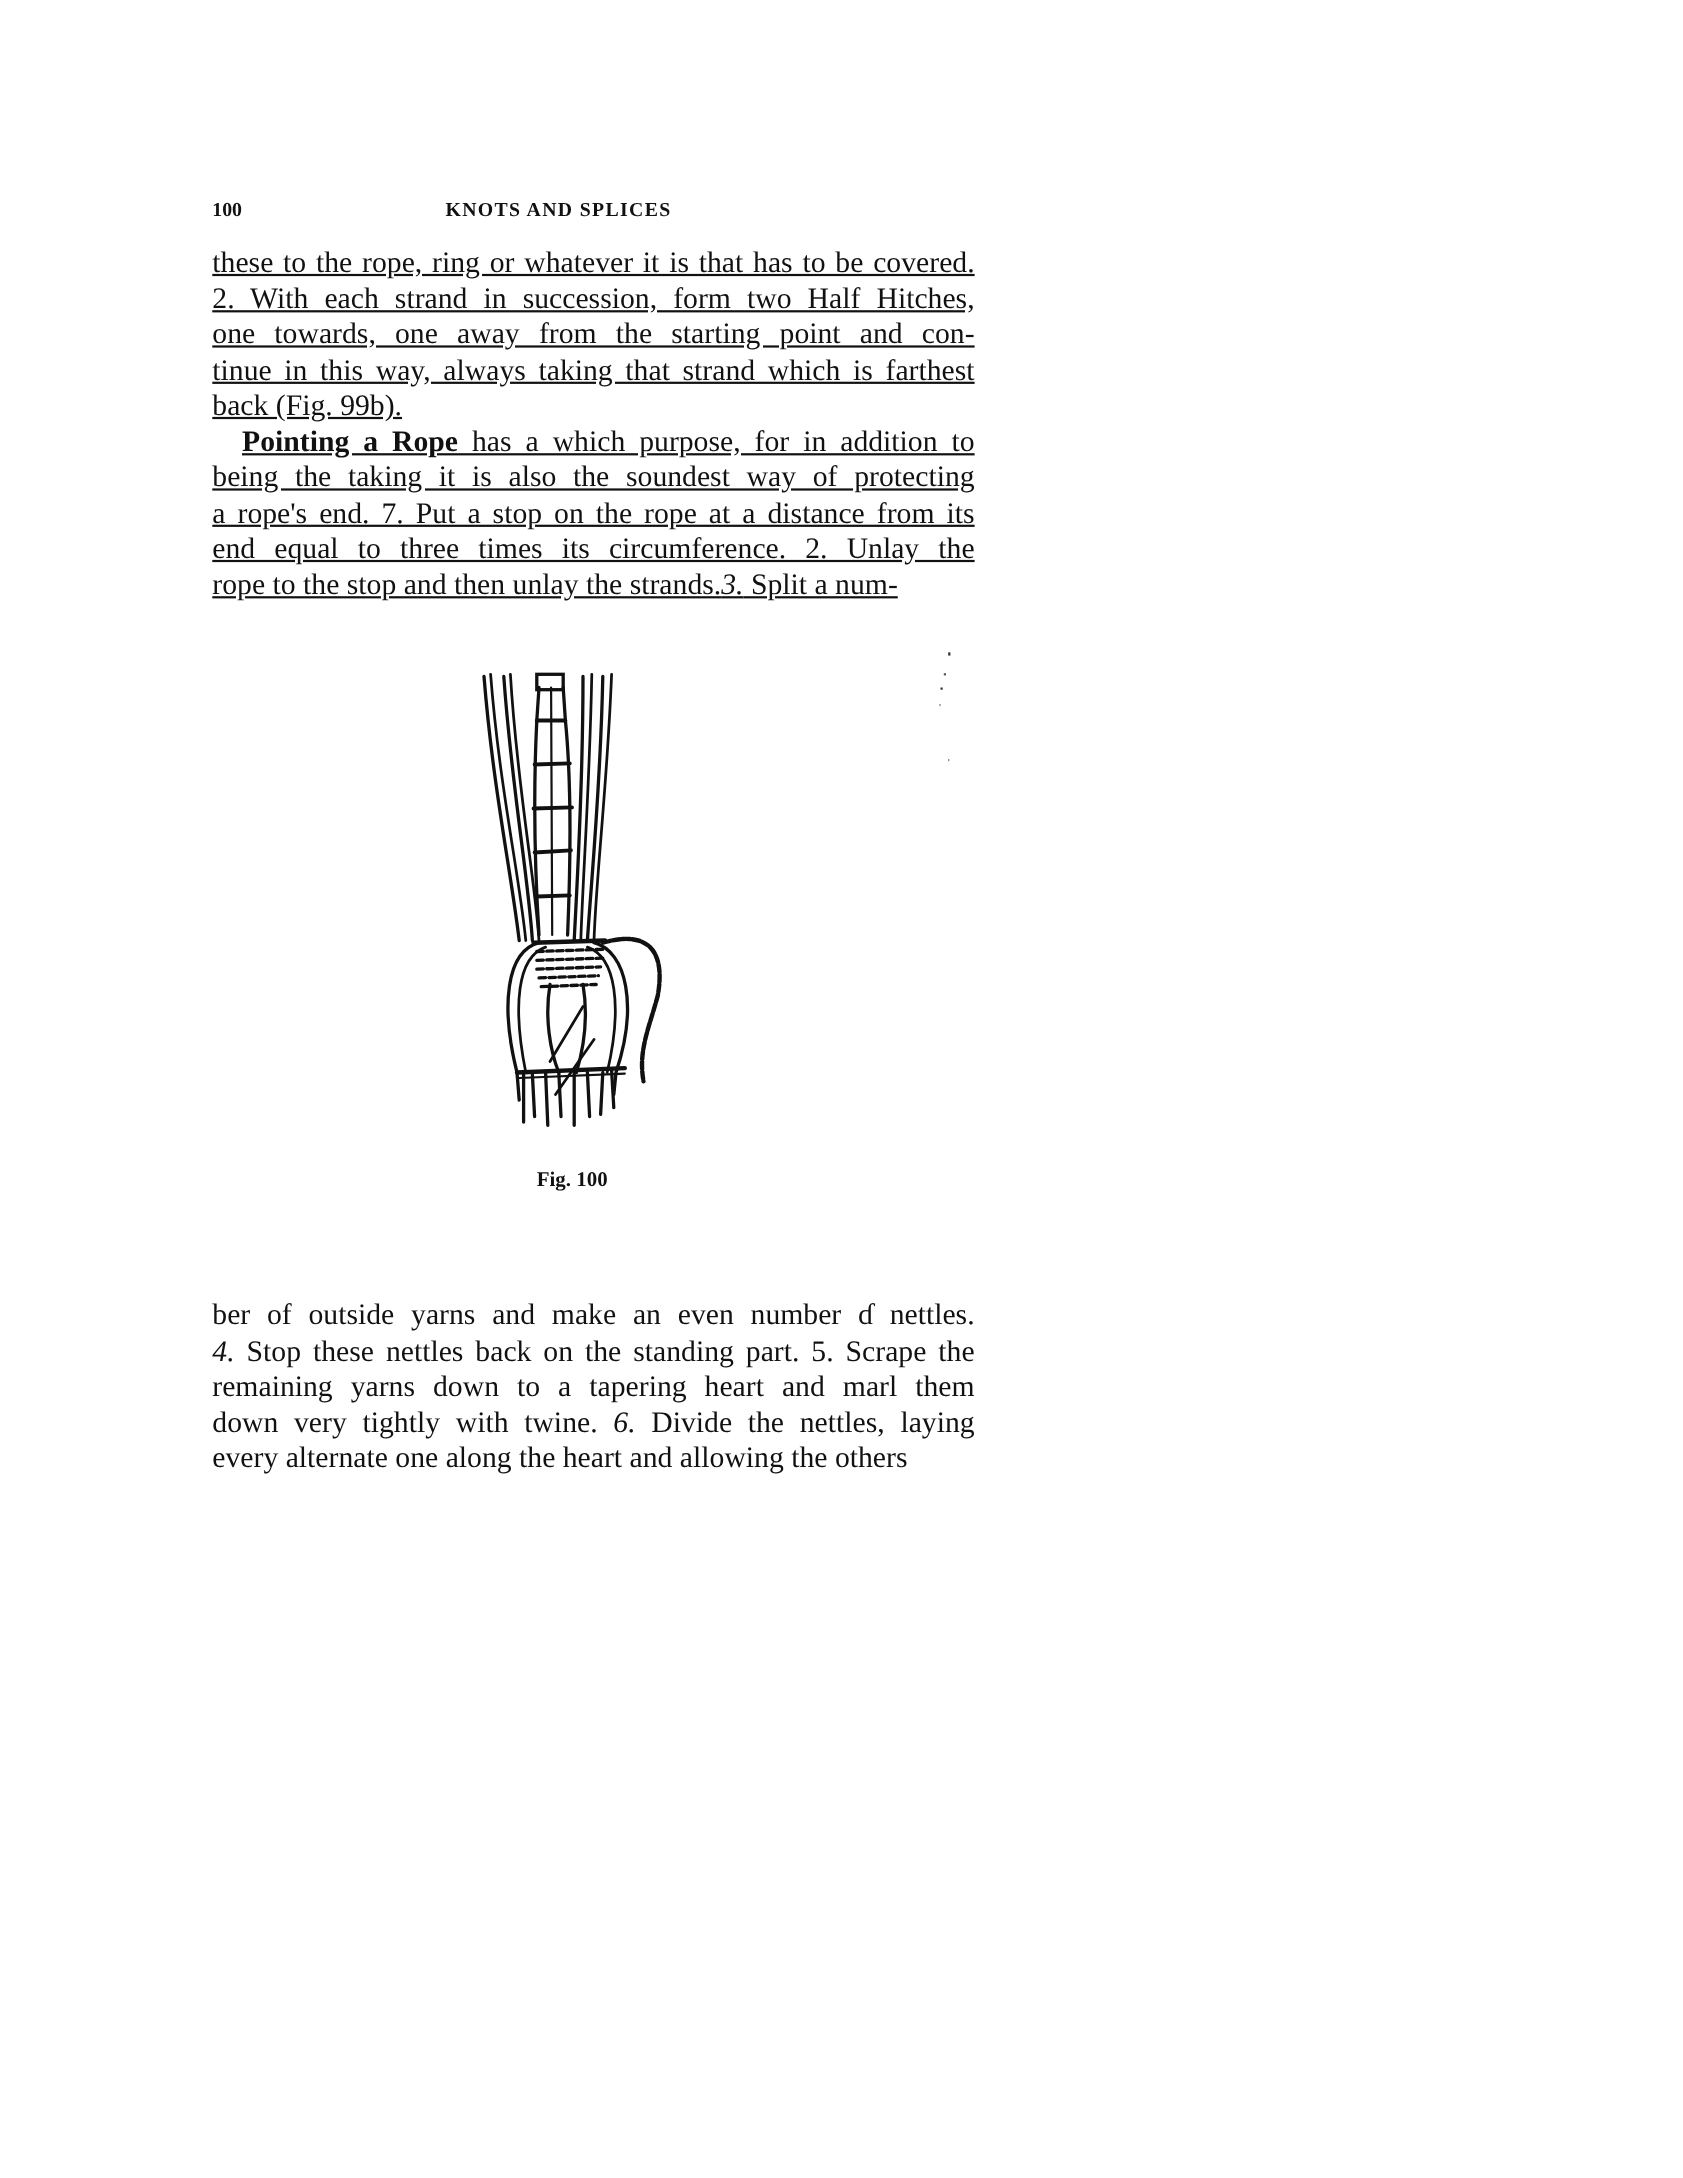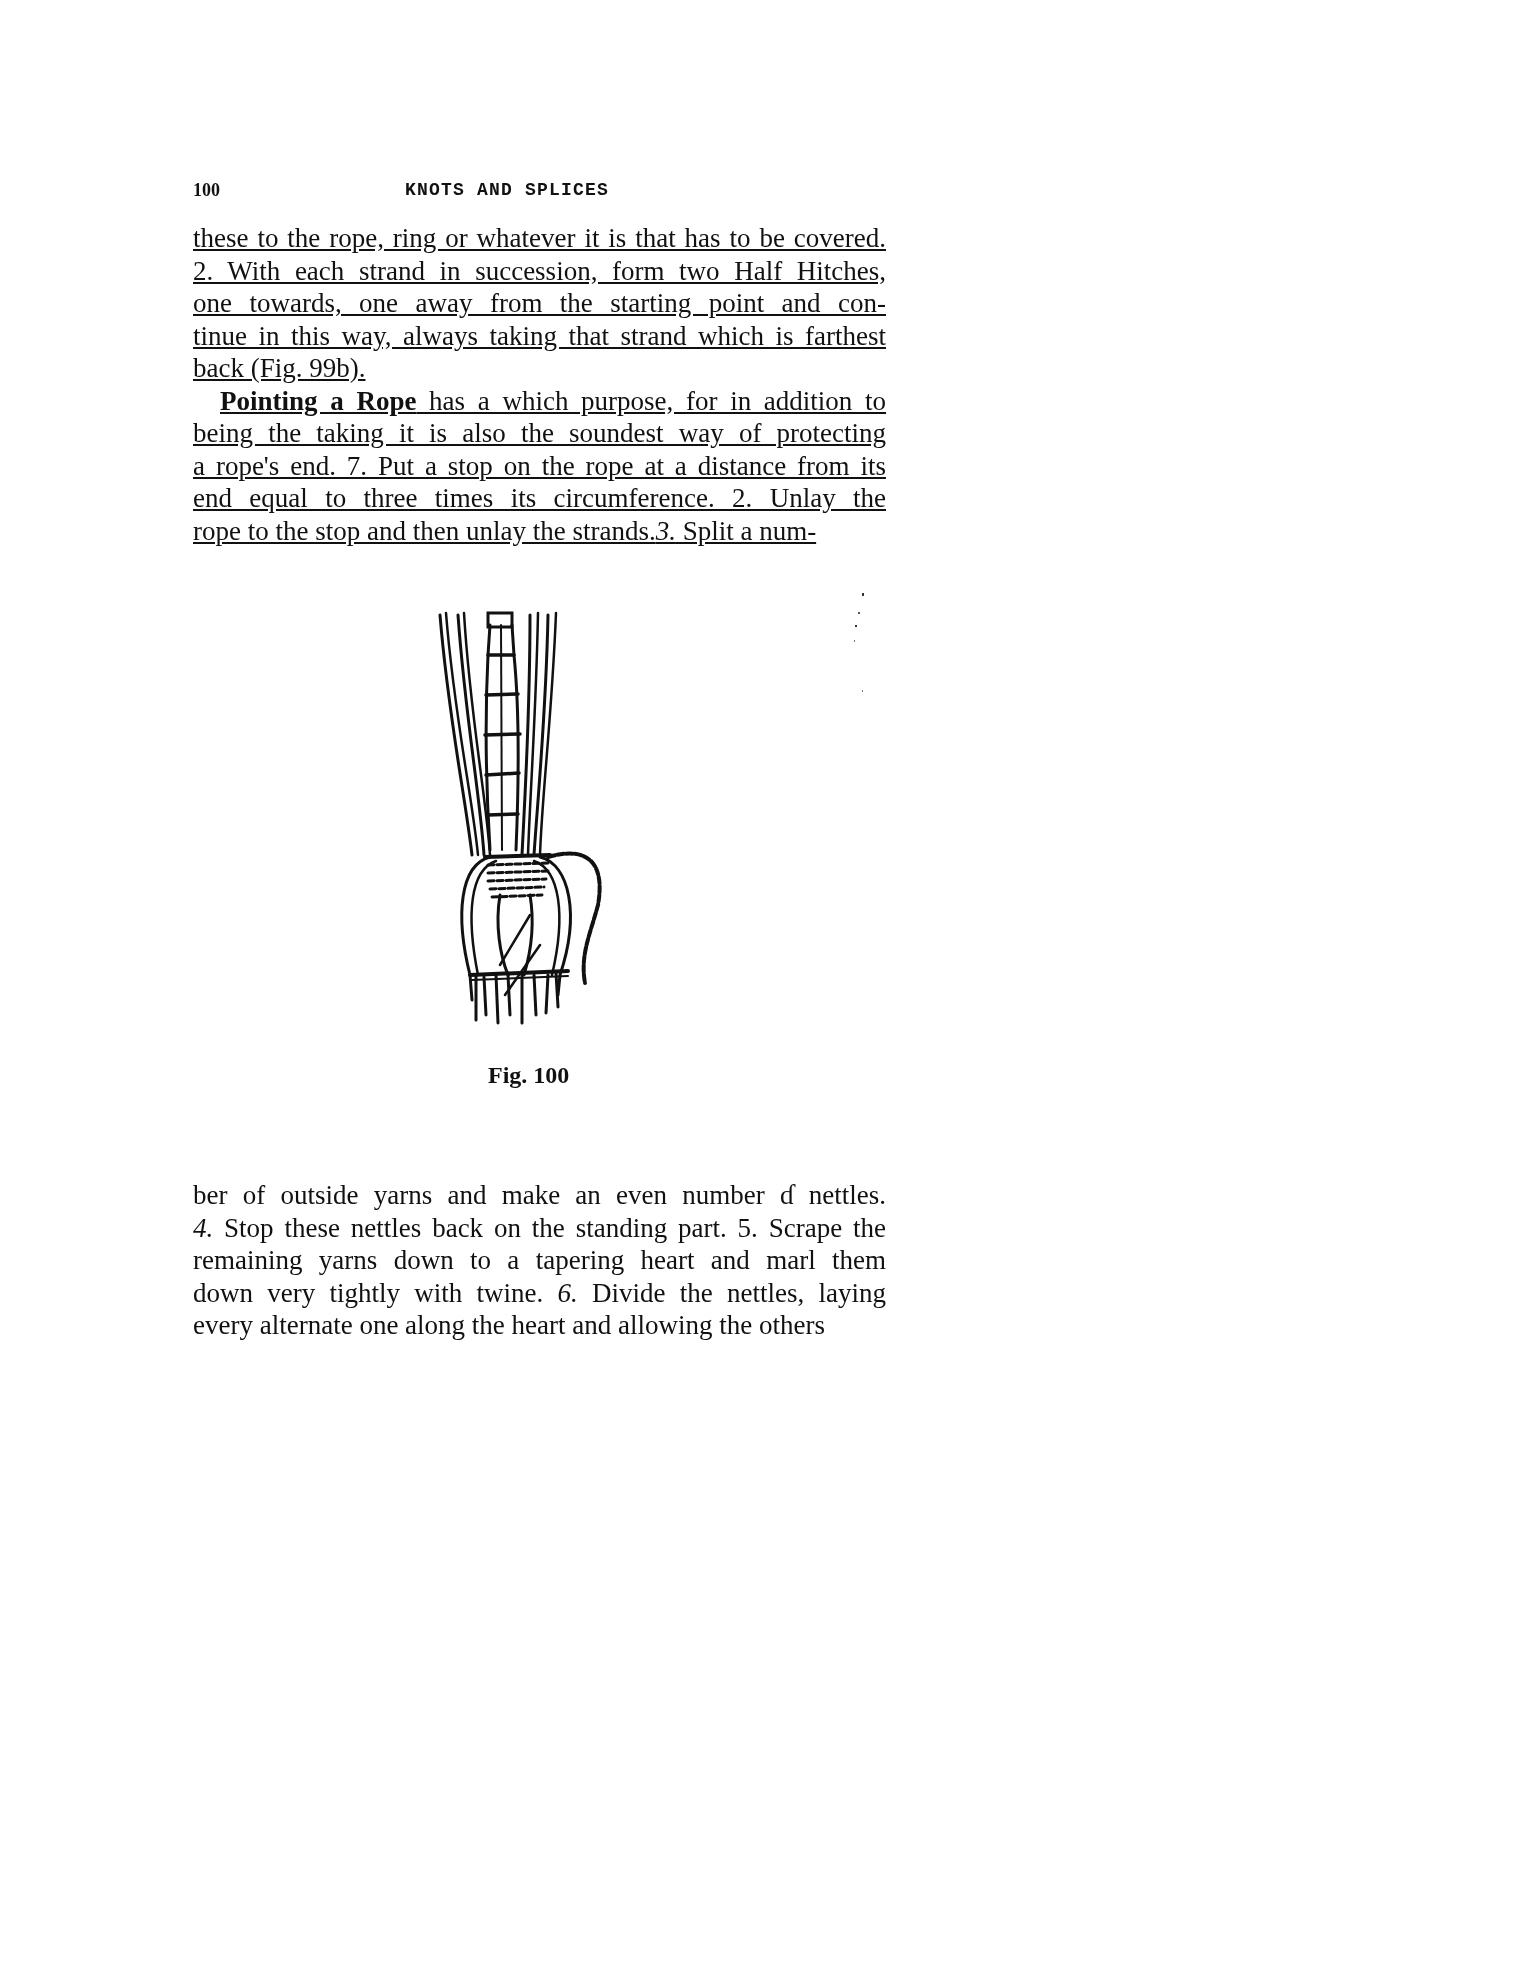--- a/index.html
+++ b/index.html
@@ -2,31 +2,31 @@
 <html><head>
 <meta charset="utf-8">
 <style>
   html, body { margin: 0; padding: 0; background: #ffffff; }
   body { width: 1530px; height: 1980px; position: relative; overflow: hidden;
          font-family: "Liberation Serif", "DejaVu Serif", serif; color: #111111; }
   .page { position: absolute; left: 0; top: 0; width: 1258px; height: 1980px; }
   .running-head { position: absolute; top: 180px; left: 193px; width: 700px; height: 22px;
                   font-weight: bold; font-size: 18px; }
   .page-number { position: absolute; left: 0; top: 0; }
-  .running-title { position: absolute; left: 212px; top: 0; letter-spacing: 1.2px; font-family: Liberation Mono, monospace; }
+  .running-title { position: absolute; left: 212px; top: 0; letter-spacing: 1.2px; }
   .text-block { position: absolute; left: 193px; width: 693px; font-size: 27px; line-height: 32.5px; }
   .line { display: block; white-space: nowrap; text-align: justify; text-align-last: justify; height: 32.5px; }
   .line.last { text-align-last: left; }
   .indent { padding-left: 27px; }
   .bold { font-weight: bold; margin-top: 16px; }
   .ital { font-style: italic; }
   #block1 { top: 222px; text-decoration: underline; }
   #block2 { top: 1179px; }
   .figure { position: absolute; left: 430px; top: 595px; width: 220px; height: 440px; }
-  .caption { position: absolute; left: 488px; top: 1062px; font-weight: bold; font-size: 24px; }
+  .caption { position: absolute; left: 488px; top: 1062px; font-weight: bold; font-size: 19px; }
   .specks { position: absolute; left: 850px; top: 590px; width: 20px; height: 110px; }
 </style>
 </head>
 <body>
 
 <div class="page">
 
   <div class="running-head">
     <span class="page-number">100</span>
     <span class="running-title">KNOTS AND SPLICES</span>

